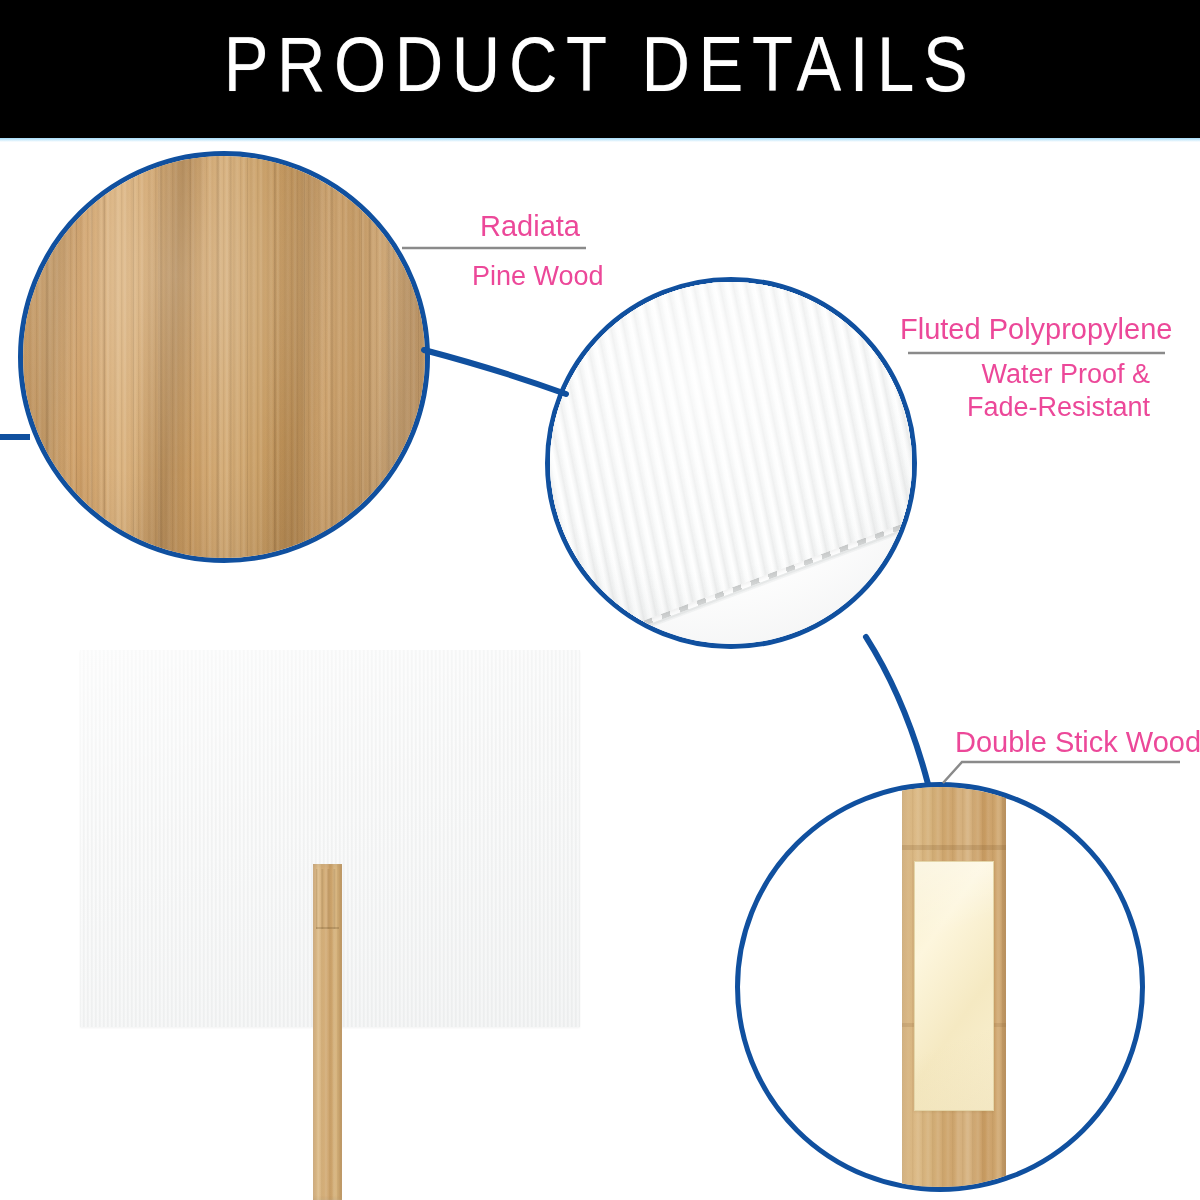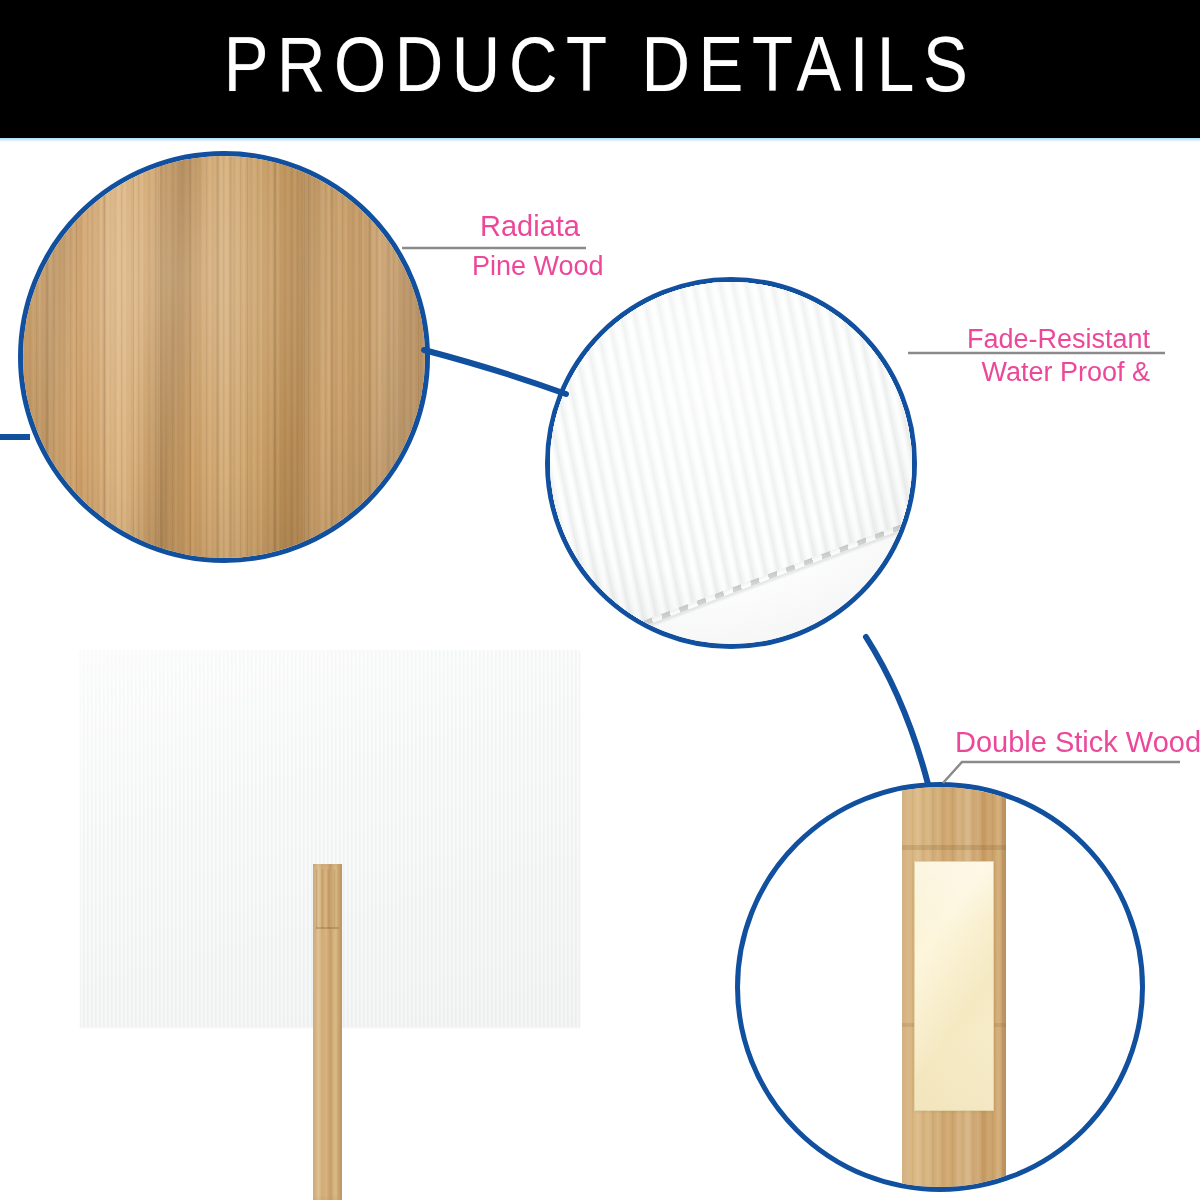--- a/index.html
+++ b/index.html
@@ -76,21 +76,21 @@
     font-size: 29px;
     line-height: 35px;
   }
   .callout-sub {
     font-size: 27px;
     line-height: 33px;
   }
 
   #label1 { left: 472px; top: 209px; }
   #label1 .callout-title { text-align: left; padding-left: 8px; }
-  #label1 .callout-sub   { text-align: left; padding-left: 0px; margin-top: 6px; }
+  #label1 .callout-sub   { text-align: left; padding-left: 0px; margin-top: 16px; }
 
   #label2 { left: 900px; top: 312px; }
   #label2 .callout-title { text-align: left; }
   #label2 .callout-sub-wrap { margin-top: 11px; text-align: right; width: 250px; }
 
   #label3 { left: 955px; top: 725px; }
   #label3 .callout-title { text-align: left; }
 
   
   .lens {
@@ -371,23 +371,24 @@
 
     <path d="M 943 783 L 962 762 L 1180 762" stroke="#8a8a8a" stroke-width="2.5" fill="none"></path>
   </svg>
 
   <div class="callout-label" id="label1">
     <div class="callout-title">Radiata</div>
     <div class="callout-sub">Pine Wood</div>
   </div>
 
   <div class="callout-label" id="label2">
+    <div class="callout-title">Fluted Polypropylene</div>
     <div class="callout-sub-wrap">
+      <div class="callout-sub">Water Proof &amp;</div>
       <div class="callout-sub">Fade-Resistant</div>
-      <div class="callout-sub">Water Proof &amp;</div>
     </div>
   </div>
 
   <div class="callout-label" id="label3">
     <div class="callout-title">Double Stick Wood</div>
   </div>
 
 </div>
 
 </body></html>

